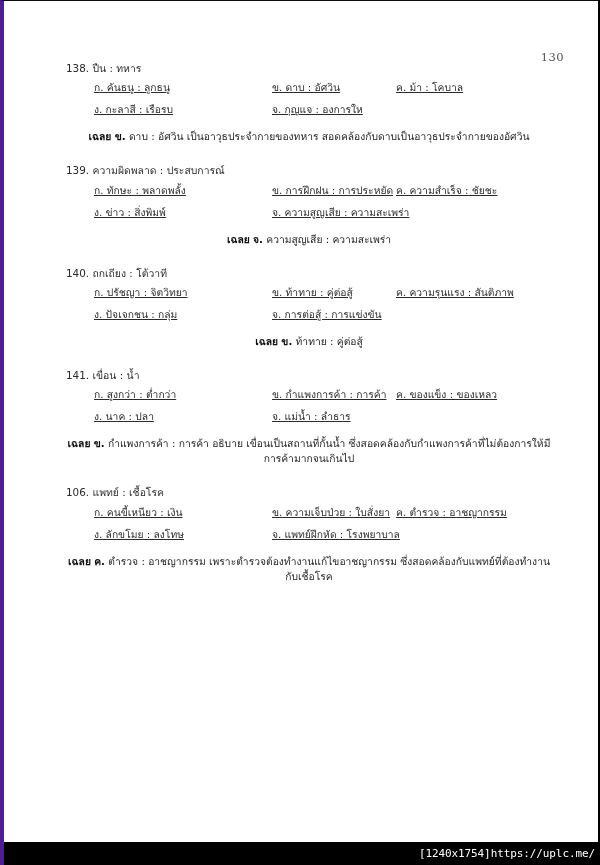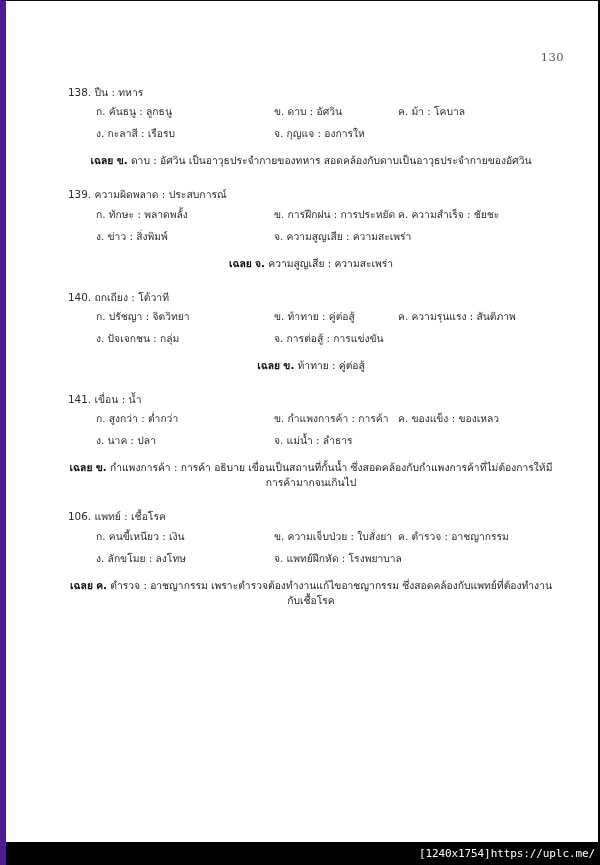--- a/index.html
+++ b/index.html
@@ -17,21 +17,21 @@
   }
 
   
   .page-frame {
     position: absolute;
     left: 0;
     top: 0;
     width: 600px;
     height: 865px;
     background: #ffffff;
-    border-left: 6px solid #4c1d95;
+    border-left: 4px solid #4c1d95;
     border-right: 2px solid #000000;
     border-top: 1px solid #0d0d0d;
   }
 
   .page-sheet {
     position: absolute;
     left: 0;
     top: 0;
     right: 0;
     bottom: 23px;
@@ -49,21 +49,20 @@
     letter-spacing: 0.4px;
     font-family: "DejaVu Serif", "Liberation Serif", serif;
   }
 
   
   .content {
     position: absolute;
     left: 62px;
     top: 62px;
     width: 486px;
-    margin-top: 24px;
   }
 
   .qblock {
     margin-bottom: 0px;
   }
 
   .q-stem {
     font-size: 10.4px;
     line-height: 1.0;
     color: #2b2b2e;
@@ -78,20 +77,21 @@
     padding-left: 28px;
   }
 
   .opt {
     position: absolute;
     top: 0;
     font-size: 10.3px;
     line-height: 1.0;
     color: #2b2b2e;
     white-space: nowrap;
+    text-decoration: underline;
   }
   .opt.col-a { left: 28px; }
   .opt.col-b { left: 206px; }
   .opt.col-c { left: 330px; }
 
   .answer {
     font-size: 10.3px;
     line-height: 1.45;
     color: #1d1d20;
     margin-top: 3px;

